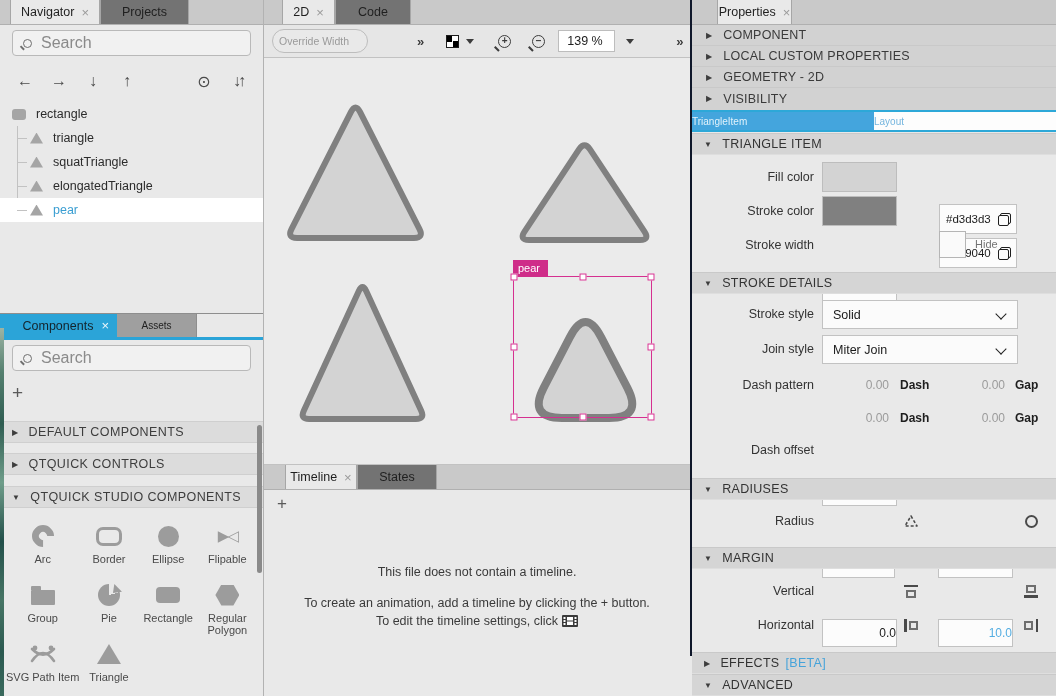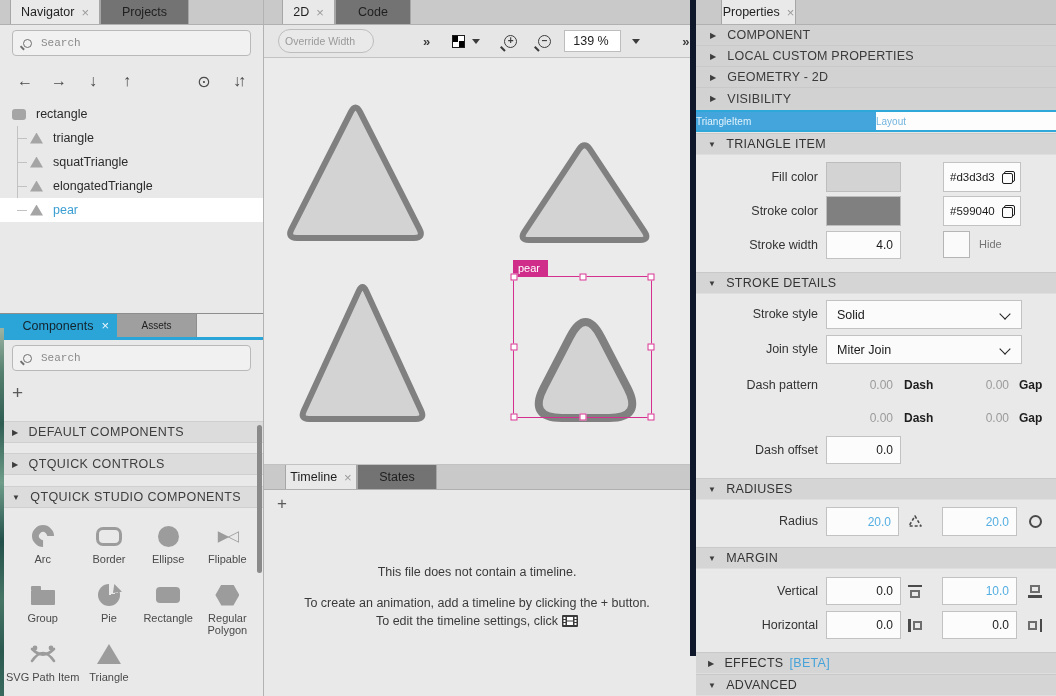--- a/index.html
+++ b/index.html
@@ -10,21 +10,21 @@
   
   .tabbar { position:absolute; left:0; right:0; height:25px; background:#c9c9c9; border-bottom:1px solid #b0b0b0; display:flex; align-items:stretch; }
   .tspacer { flex:0 0 auto; }
   .tab { display:flex; align-items:center; justify-content:center; gap:7px; font-size:12.5px; color:#1f1f1f; padding:0 8px; border-right:1px solid #a6a6a6; border-left:1px solid #a6a6a6; }
   .tab.active { background:#e9e9e9; }
   .tab.inactive { background:#737373; }
   .close { color:#9a9a9a; font-size:13px; }
 
   
   .search { position:absolute; left:12px; right:12px; height:26px; background:#f1f1f1; border:1px solid #b9b9b9; border-radius:4px; display:flex; align-items:center; gap:9px; padding:0 10px; }
-  .search input { flex:1; border:none; background:transparent; outline:none; font-size:11px; color:#333; font-family:Liberation Mono, monospace; }
+  .search input { flex:1; border:none; background:transparent; outline:none; font-size:16px; color:#333; font-family:Liberation Sans, sans-serif; }
   .search input::placeholder { color:#8a8a8a; }
   .mag { width:9px; height:9px; border:1.5px solid #6f6f6f; border-radius:50%; position:relative; flex:0 0 auto; }
   .mag::after { content:''; position:absolute; width:5px; height:1.5px; background:#6f6f6f; left:-4px; bottom:-2px; transform:rotate(45deg); }
 
   
   .nav-panel { position:absolute; left:0; top:0; width:264px; height:313px; background:#e9e9e9; border-right:1px solid #b2b2b2; }
   .nav-tools { position:absolute; top:64px; left:0; right:0; height:34px; display:flex; align-items:center; color:#4b4b4b; font-size:16px; }
   .nav-tools .gl { width:34px; text-align:center; }
   .nav-tools .sp { flex:1; }
   .tree { position:absolute; top:102px; left:0; right:0; }
@@ -60,21 +60,21 @@
   .i-pie { position:relative; width:22px; height:22px; border-radius:50%; background:conic-gradient(transparent 0 75deg, #9c9c9c 75deg 360deg); }
   .i-pie::before { content:''; position:absolute; right:-2px; top:0px; width:9px; height:9px; background:#9c9c9c; clip-path:polygon(0 100%,15% 0,100% 85%); }
   .i-rectangle { width:24px; height:16px; background:#9c9c9c; border-radius:4px; }
   .i-hex { width:24px; height:21px; background:#9c9c9c; clip-path:polygon(25% 0,75% 0,100% 50%,75% 100%,25% 100%,0 50%); }
   .i-triangle { width:24px; height:20px; background:#9c9c9c; clip-path:polygon(50% 0,100% 100%,0 100%); }
   .cscroll { position:absolute; right:1px; top:112px; width:5px; height:148px; background:#8a8a8a; border-radius:3px; }
 
   
   .center { position:absolute; left:264px; top:0; width:426px; height:696px; }
   .toolbar { position:absolute; top:25px; left:0; right:0; height:33px; background:#e6e6e6; border-bottom:1px solid #c2c2c2; display:flex; align-items:center; }
-  .ovr { margin-left:14px; width:96px; height:24px; border:1px solid #bdbdbd; border-radius:12px; background:#e9e9e9; display:flex; align-items:center; padding:0 6px; }
+  .ovr { margin-left:8px; width:96px; height:24px; border:1px solid #bdbdbd; border-radius:12px; background:#e9e9e9; display:flex; align-items:center; padding:0 6px; }
   .ovr input { width:100%; border:none; background:transparent; outline:none; font-size:10.5px; color:#555; font-family:"Liberation Sans",sans-serif; }
   .ovr input::placeholder { color:#9a9a9a; }
   .ovf { color:#3c3c3c; font-size:13px; font-weight:bold; }
   .checker { width:13px; height:13px; border:1px solid #1d1d1d; background:conic-gradient(#fff 0 90deg,#000 90deg 180deg,#fff 180deg 270deg,#000 270deg); }
   .caret { width:0; height:0; border-left:4px solid transparent; border-right:4px solid transparent; border-top:5px solid #3c3c3c; }
   .zic { position:relative; width:13px; height:13px; border:1.5px solid #3c3c3c; border-radius:50%; display:flex; align-items:center; justify-content:center; font-size:10px; font-weight:bold; color:#3c3c3c; line-height:10px; }
   .zic::after { content:''; position:absolute; width:6px; height:1.6px; background:#3c3c3c; left:-5px; bottom:-3px; transform:rotate(45deg); }
   .zfield { width:57px; height:22px; background:#ffffff; border:1px solid #bdbdbd; display:flex; align-items:center; padding-left:8px; }
   .zfield input { width:100%; border:none; outline:none; background:transparent; font-size:12.5px; color:#222; font-family:"Liberation Sans",sans-serif; }
   .canvas { position:absolute; top:58px; left:0; width:426px; height:407px; background:#ebebeb; border-bottom:1px solid #c2c2c2; }
@@ -82,31 +82,31 @@
   .sel-label { position:absolute; left:-1px; top:-17px; height:17px; background:#cf2d89; color:#fff; font-size:11px; padding:2px 8px 0 5px; }
   .handle { position:absolute; width:7px; height:7px; background:#fff; border:1px solid #d53090; transform:translate(-50%,-50%); }
   .tl-bar { top:465px; }
   .tl-plus { position:absolute; top:494px; left:13px; font-size:17px; color:#5a5a5a; }
   .tl-title { position:absolute; top:565px; left:0; right:0; text-align:center; font-size:12.5px; color:#3a3a3a; }
   .tl-line1 { position:absolute; top:596px; left:0; right:0; text-align:center; font-size:12.5px; color:#3a3a3a; }
   .tl-line2 { position:absolute; top:614px; left:0; right:0; text-align:center; font-size:12.5px; color:#3a3a3a; }
   .film { display:inline-block; vertical-align:-2px; margin-left:4px; }
 
   
-  .right { position:absolute; left:690px; top:0; width:366px; height:656px; background:#e9e9e9; border-left:6px solid #0f172a; }
+  .right { position:absolute; left:690px; top:0; width:366px; height:656px; background:#e9e9e9; border-left:2px solid #0f172a; }
   .collapsed { position:absolute; top:25px; left:0; right:0; height:85px; background:#d2d2d2; }
   .crow { height:21px; display:flex; align-items:center; gap:11px; padding-left:14px; font-size:12.5px; color:#3a3a3a; border-bottom:1px solid #c9c9c9; letter-spacing:.2px; }
   .type-tabs { position:absolute; top:110px; left:0; right:0; height:22px; display:flex; border-top:2px solid #2da8d8; border-bottom:2px solid #2da8d8; }
   .tt { flex:1; display:flex; align-items:center; justify-content:flex-start; font-size:10px; }
   .tt.active { background:#44a5dd; color:#e2f2fb; }
   .tt.inactive { background:#fdfdfd; color:#74b5de; }
   .pband { position:absolute; left:0; right:0; height:22px; background:#d5d5d5; display:flex; align-items:center; gap:10px; padding-left:12px; font-size:12.5px; color:#333; letter-spacing:.3px; border-top:1px solid #c9c9c9; border-bottom:1px solid #dedede; }
   .plabel { position:absolute; left:0; width:122px; text-align:right; font-size:12.5px; color:#333; }
   .swatch { position:absolute; left:130px; width:75px; height:30px; border:1px solid #bdbdbd; }
-  .fld { position:absolute; background:#fcfcfc; border:1px solid #c2c2c2; display:flex; align-items:center; justify-content:flex-end; padding:0 7px; font-size:12px; color:#1a1a1a; }
+  .fld { position:absolute; background:#fcfcfc; border:1px solid #c2c2c2; display:flex; align-items:center; justify-content:flex-end; padding:0 0; font-size:12px; color:#1a1a1a;margin-top:42px; }
   .fld.hex { justify-content:flex-start; padding-left:6px; font-size:11.5px; position:absolute; }
   .blue { color:#54aee2; }
   .gray { color:#9b9b9b; }
   .dd { position:absolute; left:130px; width:196px; height:29px; background:#fbfbfb; border:1px solid #c2c2c2; display:flex; align-items:center; padding-left:10px; font-size:12.5px; color:#1a1a1a; }
   .chev { position:absolute; right:12px; top:9px; width:8px; height:8px; border-right:1.7px solid #222; border-bottom:1.7px solid #222; transform:rotate(45deg); }
   .cb { position:absolute; left:247px; width:27px; height:27px; background:#fafafa; border:1px solid #b5b5b5; }
   .ic-copy { position:absolute; right:5px; width:13px; height:13px; }
   .ic-copy::before { content:''; position:absolute; right:0; top:0; width:9px; height:9px; border:1.5px solid #1e1e1e; border-radius:2px; }
   .ic-copy::after { content:''; position:absolute; left:0; bottom:0; width:9px; height:9px; border:1.5px solid #1e1e1e; border-radius:2px; background:#fcfcfc; }
   .dtext { position:absolute; font-size:12px; }

